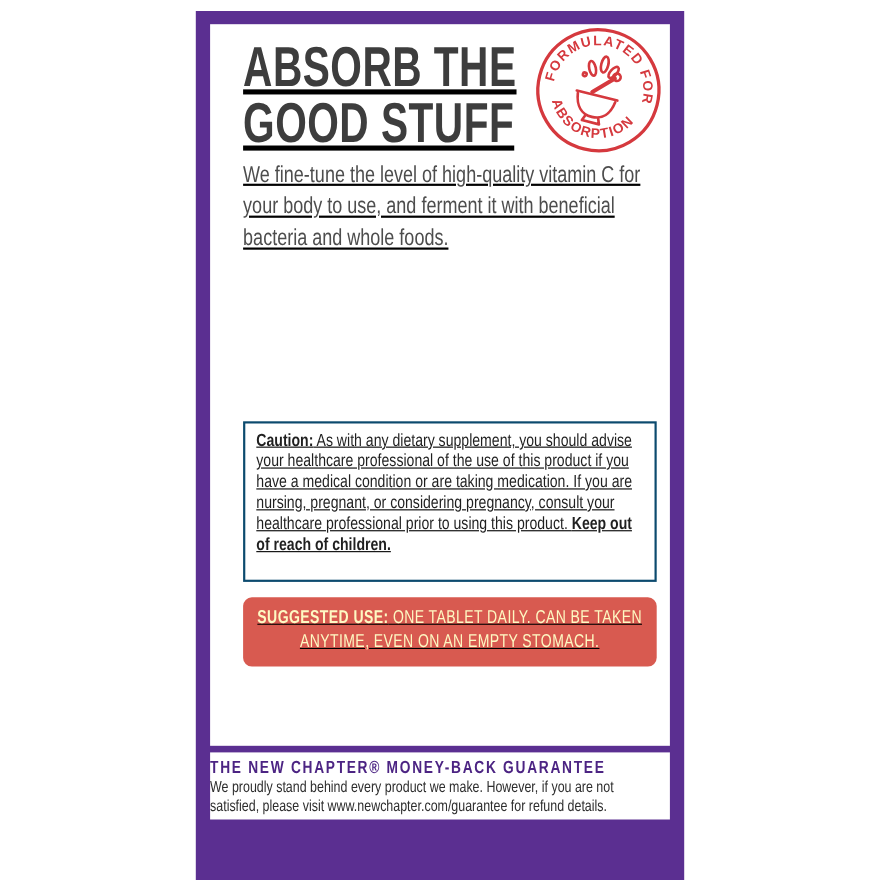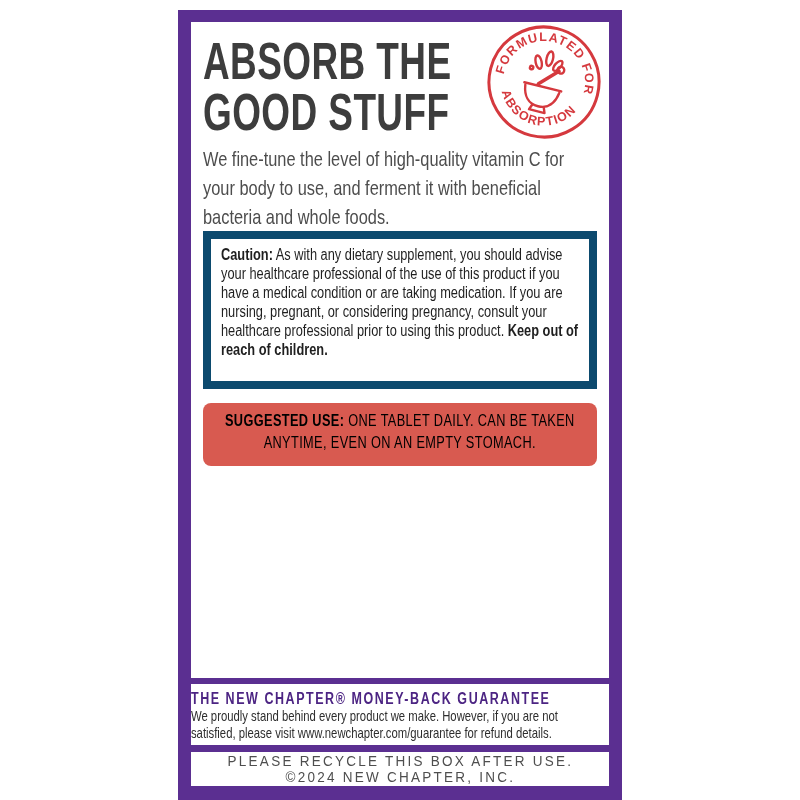--- a/index.html
+++ b/index.html
@@ -1,42 +1,42 @@
 <!DOCTYPE html>
 <html><head>
 <meta charset="utf-8">
 <style>
   html,body{margin:0;padding:0;background:#ffffff;}
   .canvas{position:relative;width:800px;height:800px;background:#ffffff;overflow:hidden;
           font-family:"Liberation Sans",sans-serif;}
   .label{position:absolute;left:178px;top:10px;width:444px;height:790px;
          background:#5B2F91;box-sizing:border-box;padding:12px 13px 0 13px;}
   .panel{background:#ffffff;box-sizing:border-box;}
-  .panel.main{height:656px;margin-bottom:6px;position:relative;padding:14px 12px 0 12px;}
+  .panel.main{height:656px;margin-bottom:6px;position:relative;padding:14px 12px 0 30px;text-decoration:underline;}
   .panel.guarantee{height:61px;margin-bottom:7px;padding-top:5px;text-align:left;overflow:hidden;}
   .panel.footer{height:34px;padding-top:1px;text-align:center;overflow:hidden;}
 
   .headline{font-weight:bold;color:#3D3D3D;font-size:44px;line-height:44px;letter-spacing:.5px;
             transform:scale(.84,1.16);transform-origin:left top;white-space:nowrap;}
   .badge{position:absolute;top:1px;right:6px;width:118px;height:118px;transform:rotate(14deg);}
 
   .intro{margin:20px 0 0 0;font-size:21px;line-height:29px;color:#4D4D4D;
          transform:scale(.78,1);transform-origin:left top;width:128%;}
 
-  .caution-box{border:8px solid #0c4a6e;height:130px;padding:6px 10px;overflow:hidden;}
+  .caution-box{margin-top:152px;border:2px solid #0c4a6e;height:130px;padding:6px 10px;overflow:hidden;}
   .caution-body{font-size:16px;line-height:19px;color:#1F1F1F;
                 transform:scale(.8,1);transform-origin:left top;width:125%;}
   .caution-body b{font-weight:bold;}
 
   .disclaimer-box{margin-top:10px;border:2px solid #1F1F1F;height:66px;padding:5px 10px;overflow:hidden;}
   .disclaimer-body{font-size:15.5px;line-height:18px;font-weight:bold;color:#1F1F1F;
                    transform:scale(.8,1);transform-origin:left top;width:125%;}
 
   .suggested-box{margin-top:14px;background:#D85A50;border-radius:8px;height:56px;
-                 padding:7px 0 0 0;text-align:center;color:#000000;overflow:hidden;}
+                 padding:7px 0 0 0;text-align:center;color:#fef9c3;overflow:hidden;}
   .sline{font-size:17px;line-height:22px;white-space:nowrap;letter-spacing:.5px;
          transform:scale(.75,1);transform-origin:50% 0;width:133.4%;margin-left:-16.7%;}
   .sline b{font-weight:bold;}
 
   .g-heading{color:#4C2483;font-weight:bold;font-size:16px;line-height:19px;letter-spacing:2px;
              white-space:nowrap;transform:scale(.78,1);transform-origin:50% 0;
              width:128.2%;margin-left:-14.1%;}
   .g-body{color:#2E2E2E;font-size:14.5px;line-height:17px;white-space:nowrap;
           transform:scale(.78,1);transform-origin:50% 0;width:128.2%;margin-left:-14.1%;}
 
@@ -101,19 +101,15 @@
       </div>
 
     </section>
 
     <section class="panel guarantee">
       <div class="g-heading">THE NEW CHAPTER® MONEY-BACK GUARANTEE</div>
       <div class="g-body">We proudly stand behind every product we make. However, if you are not</div>
       <div class="g-body">satisfied, please visit www.newchapter.com/guarantee for refund details.</div>
     </section>
 
-    <section class="panel footer">
-      <div class="f-line">PLEASE RECYCLE THIS BOX AFTER USE.</div>
-      <div class="f-line">©2024 NEW CHAPTER, INC.</div>
-    </section>
 
   </div>
 </div>
 
 </body></html>

